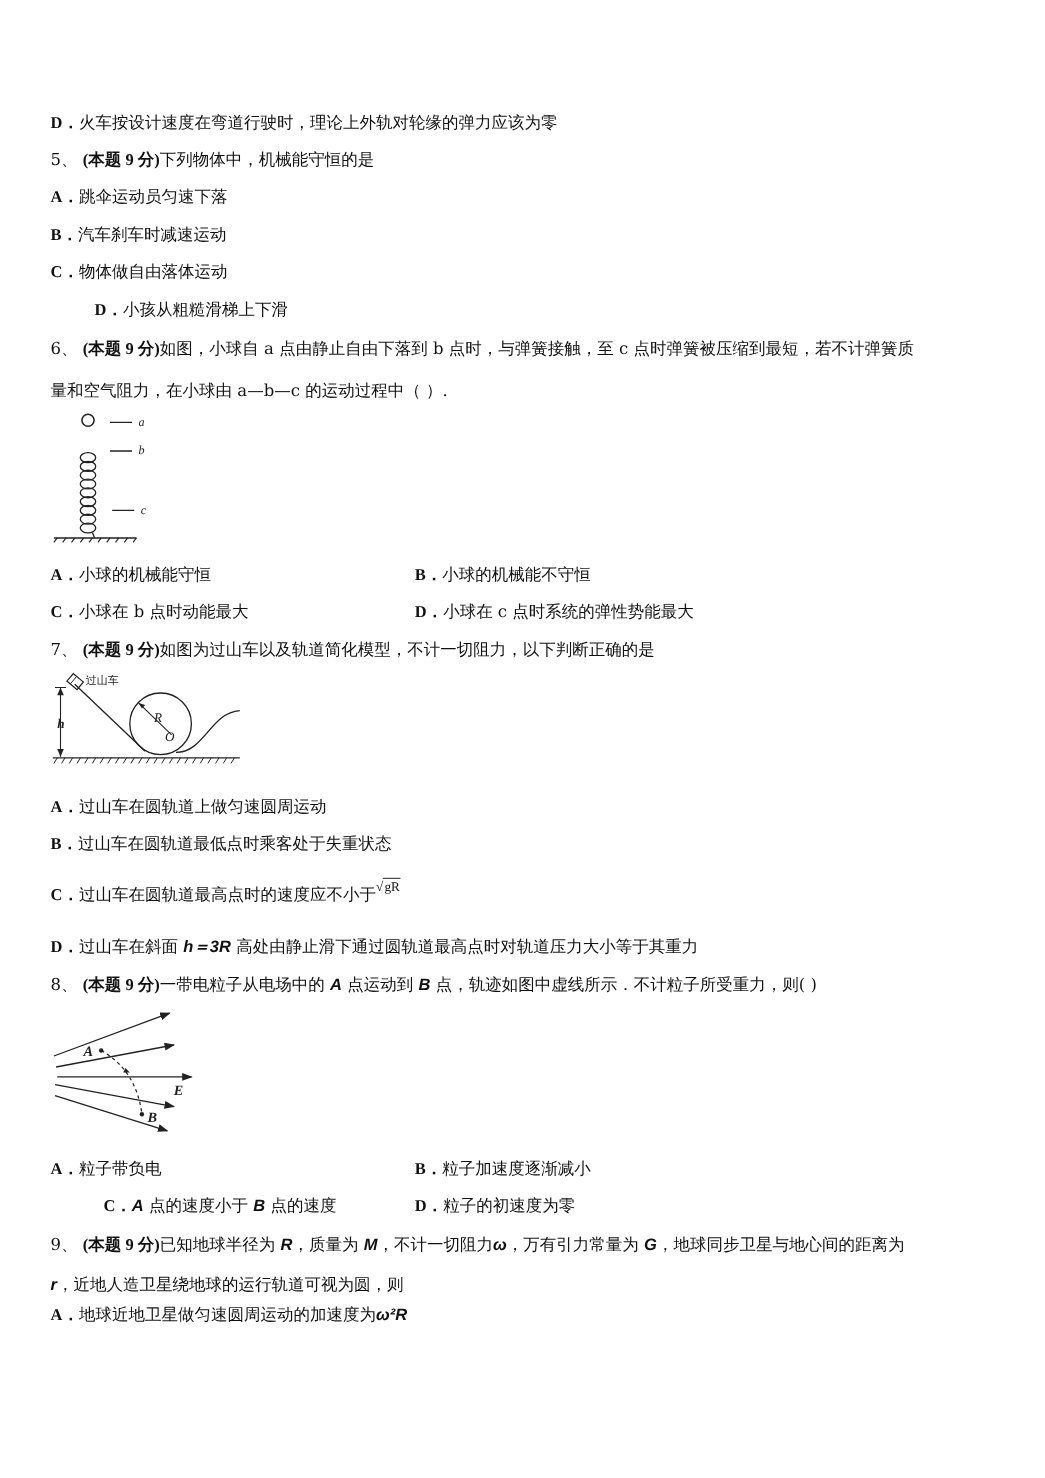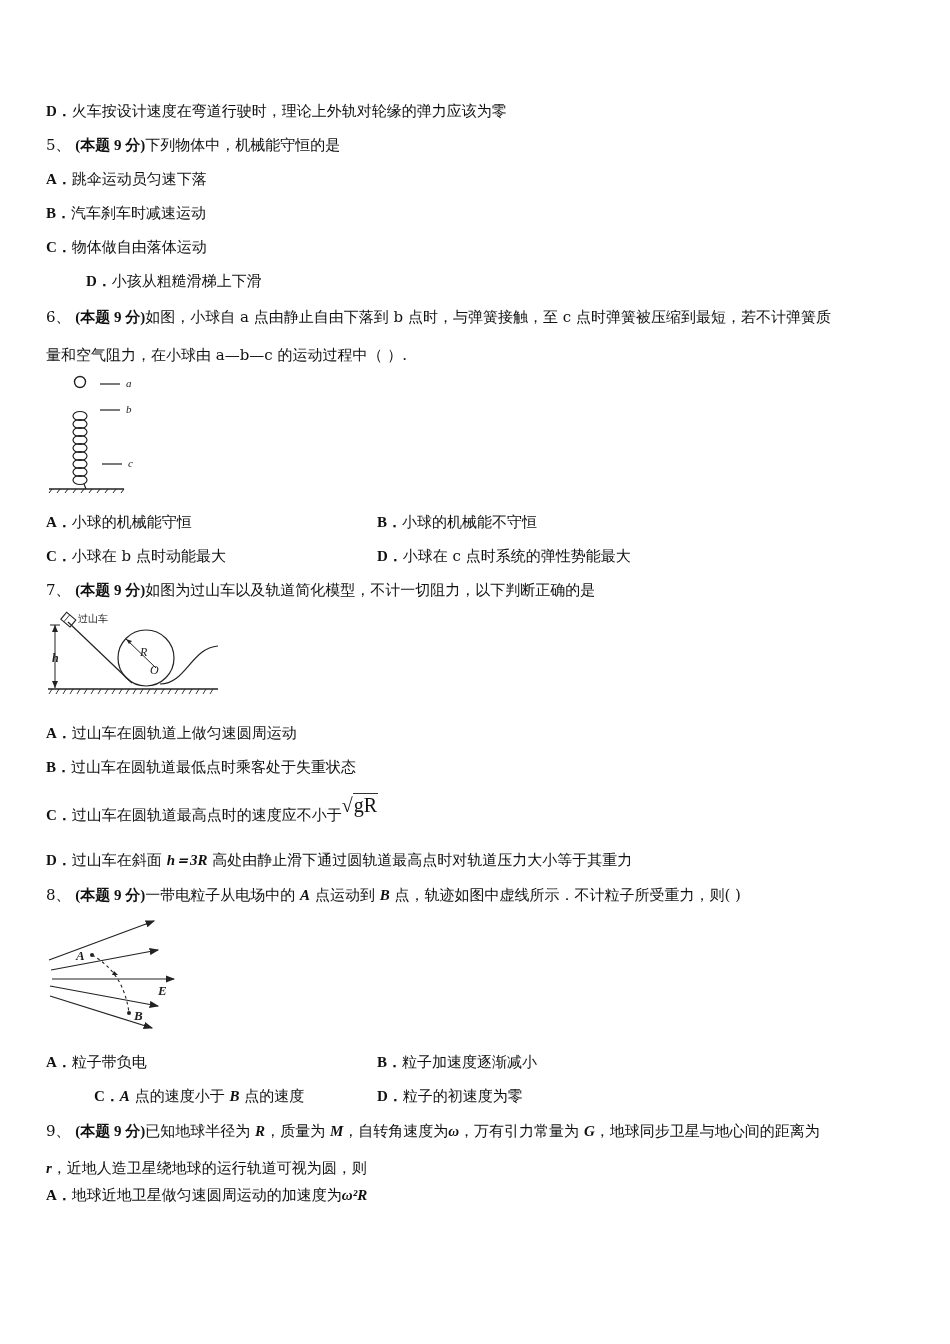--- a/index.html
+++ b/index.html
@@ -4,24 +4,24 @@
 <style>
   html, body { margin: 0; padding: 0; background: #ffffff; }
   body {
     width: 950px; height: 1344px; position: relative; overflow: hidden;
     font-family: "DejaVu Serif", "Liberation Serif", serif;
     color: #111111; font-size: 15px;
   }
   .line { position: absolute; left: 46px; white-space: nowrap; line-height: 22px; font-size: 15px; }
   .lbl { font-weight: bold; font-family: "Liberation Serif", serif; }
   .score { font-weight: bold; font-family: "Liberation Serif", serif; }
-  .it { font-style: italic; font-weight: bold; font-family: Liberation Serif, serif; }
+  .it { font-style: italic; font-weight: bold; font-family: Liberation Sans, sans-serif; }
   .col2 { left: 377px; }
   .fig { position: absolute; left: 46px; }
-  .sqrt { font-family: "Liberation Serif", serif; font-size: 20px; position: relative; top: -8px; }
+  .sqrt { font-family: "Liberation Serif", serif; font-size: 12px; position: relative; top: -8px; }
   .sqrt .rad { border-top: 1px solid #333; padding: 0 1px; }
 </style>
 </head>
 <body>
 
 <div class="line" style="top:100px;">
   <span class="lbl">D．</span><span>火车按设计速度在弯道行驶时，理论上外轨对轮缘的弹力应该为零</span>
 </div>
 
 <div class="line" style="top:134px;">
@@ -178,20 +178,20 @@
 
 <div class="line" style="top:1051px;"><span class="lbl">A．</span><span>粒子带负电</span></div>
 <div class="line col2" style="top:1051px;text-align:right;"><span class="lbl">B．</span><span>粒子加速度逐渐减小</span></div>
 <div class="line" style="top:1085px;margin-left:48px;">
   <span class="lbl">C．</span><span class="it">A</span><span> 点的速度小于 </span><span class="it">B</span><span> 点的速度</span>
 </div>
 <div class="line col2" style="top:1085px;"><span class="lbl">D．</span><span>粒子的初速度为零</span></div>
 
 <div class="line" style="top:1120px;">
   <span>9、</span>
-  <span class="score">(本题 9 分)</span><span>已知地球半径为 </span><span class="it">R</span><span>，质量为 </span><span class="it">M</span><span>，自转角速度为</span><span class="it">ω</span><span>，万有引力常量为 </span><span class="it">G</span><span>，地球同步卫星与地心间的距离为</span>
+  <span class="score">(本题 9 分)</span><span>已知地球半径为 </span><span class="it">R</span><span>，质量为 </span><span class="it">M</span><span>，不计一切阻力</span><span class="it">ω</span><span>，万有引力常量为 </span><span class="it">G</span><span>，地球同步卫星与地心间的距离为</span>
 </div>
 <div class="line" style="top:1157px;">
   <span class="it">r</span><span>，近地人造卫星绕地球的运行轨道可视为圆，则</span>
 </div>
 <div class="line" style="top:1184px;">
   <span class="lbl">A．</span><span>地球近地卫星做匀速圆周运动的加速度为</span><span class="it">ω²R</span>
 </div>
 
 </body></html>

